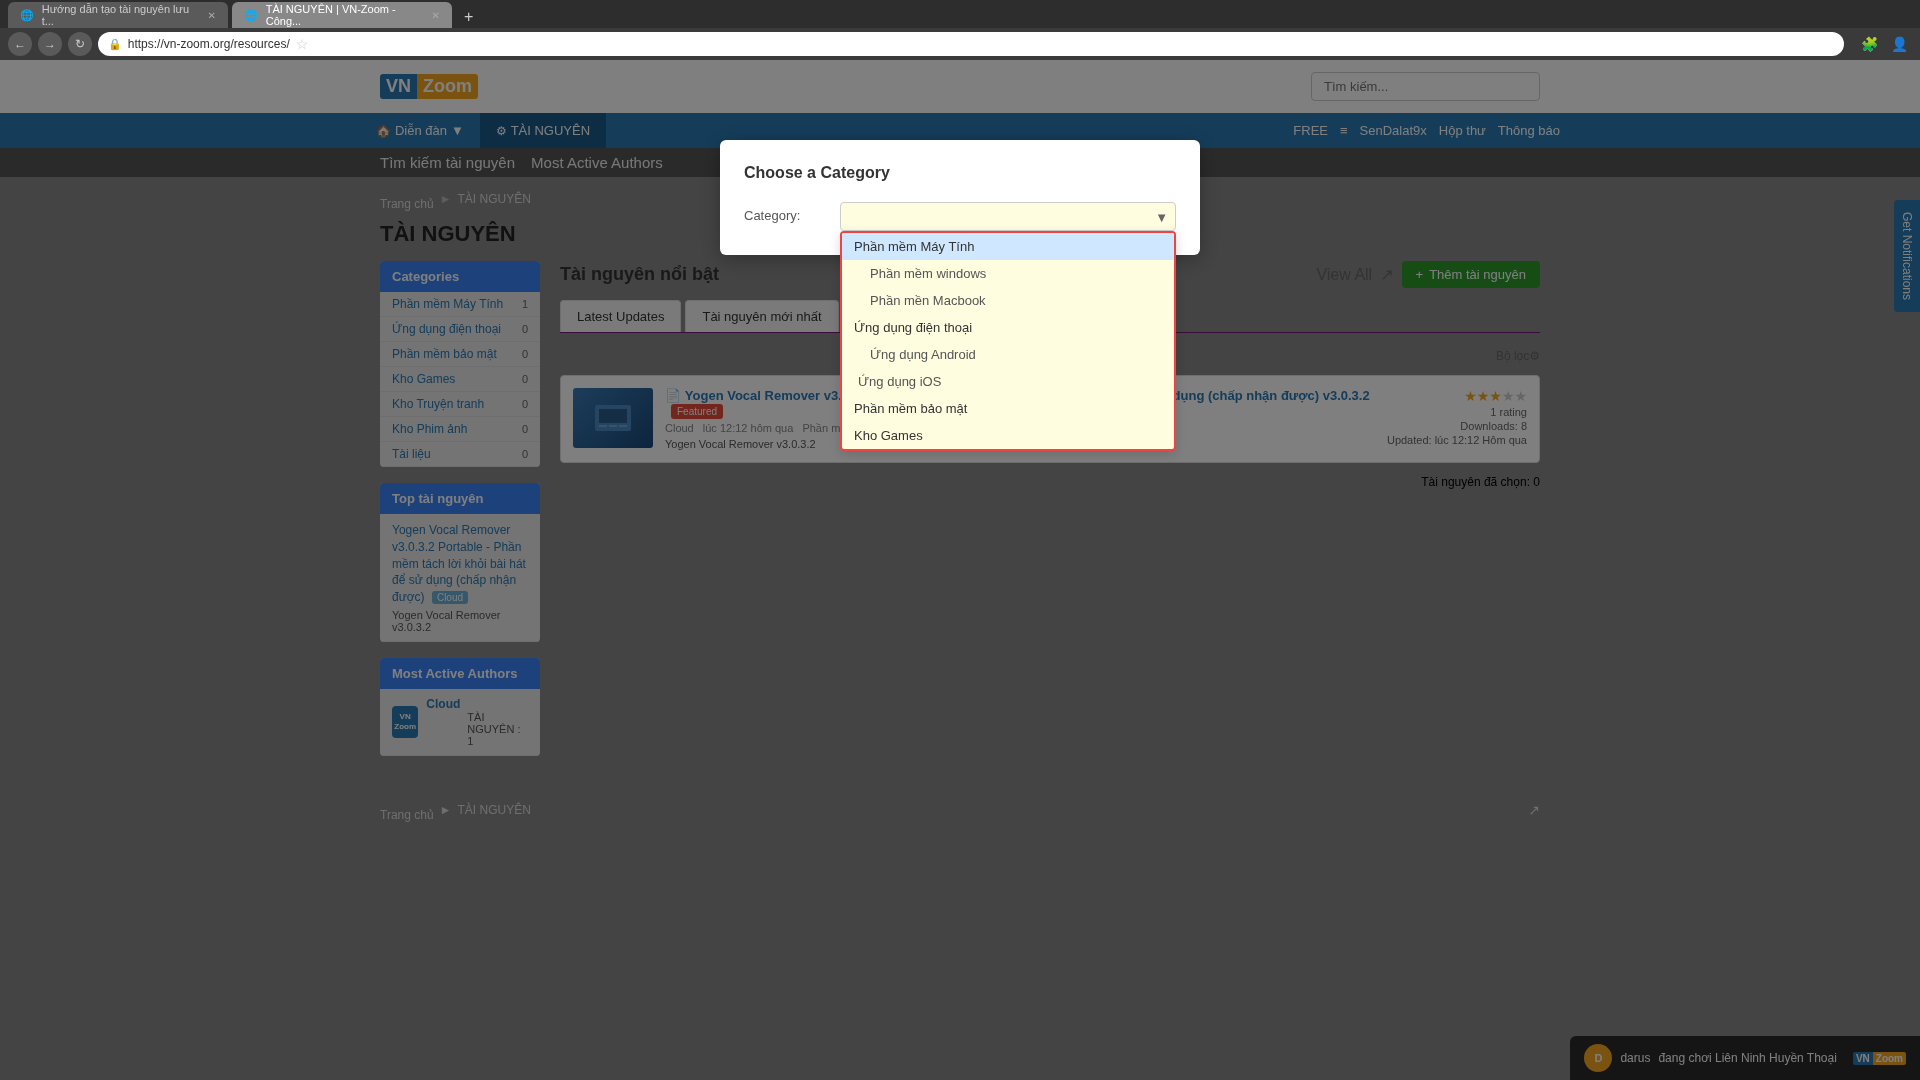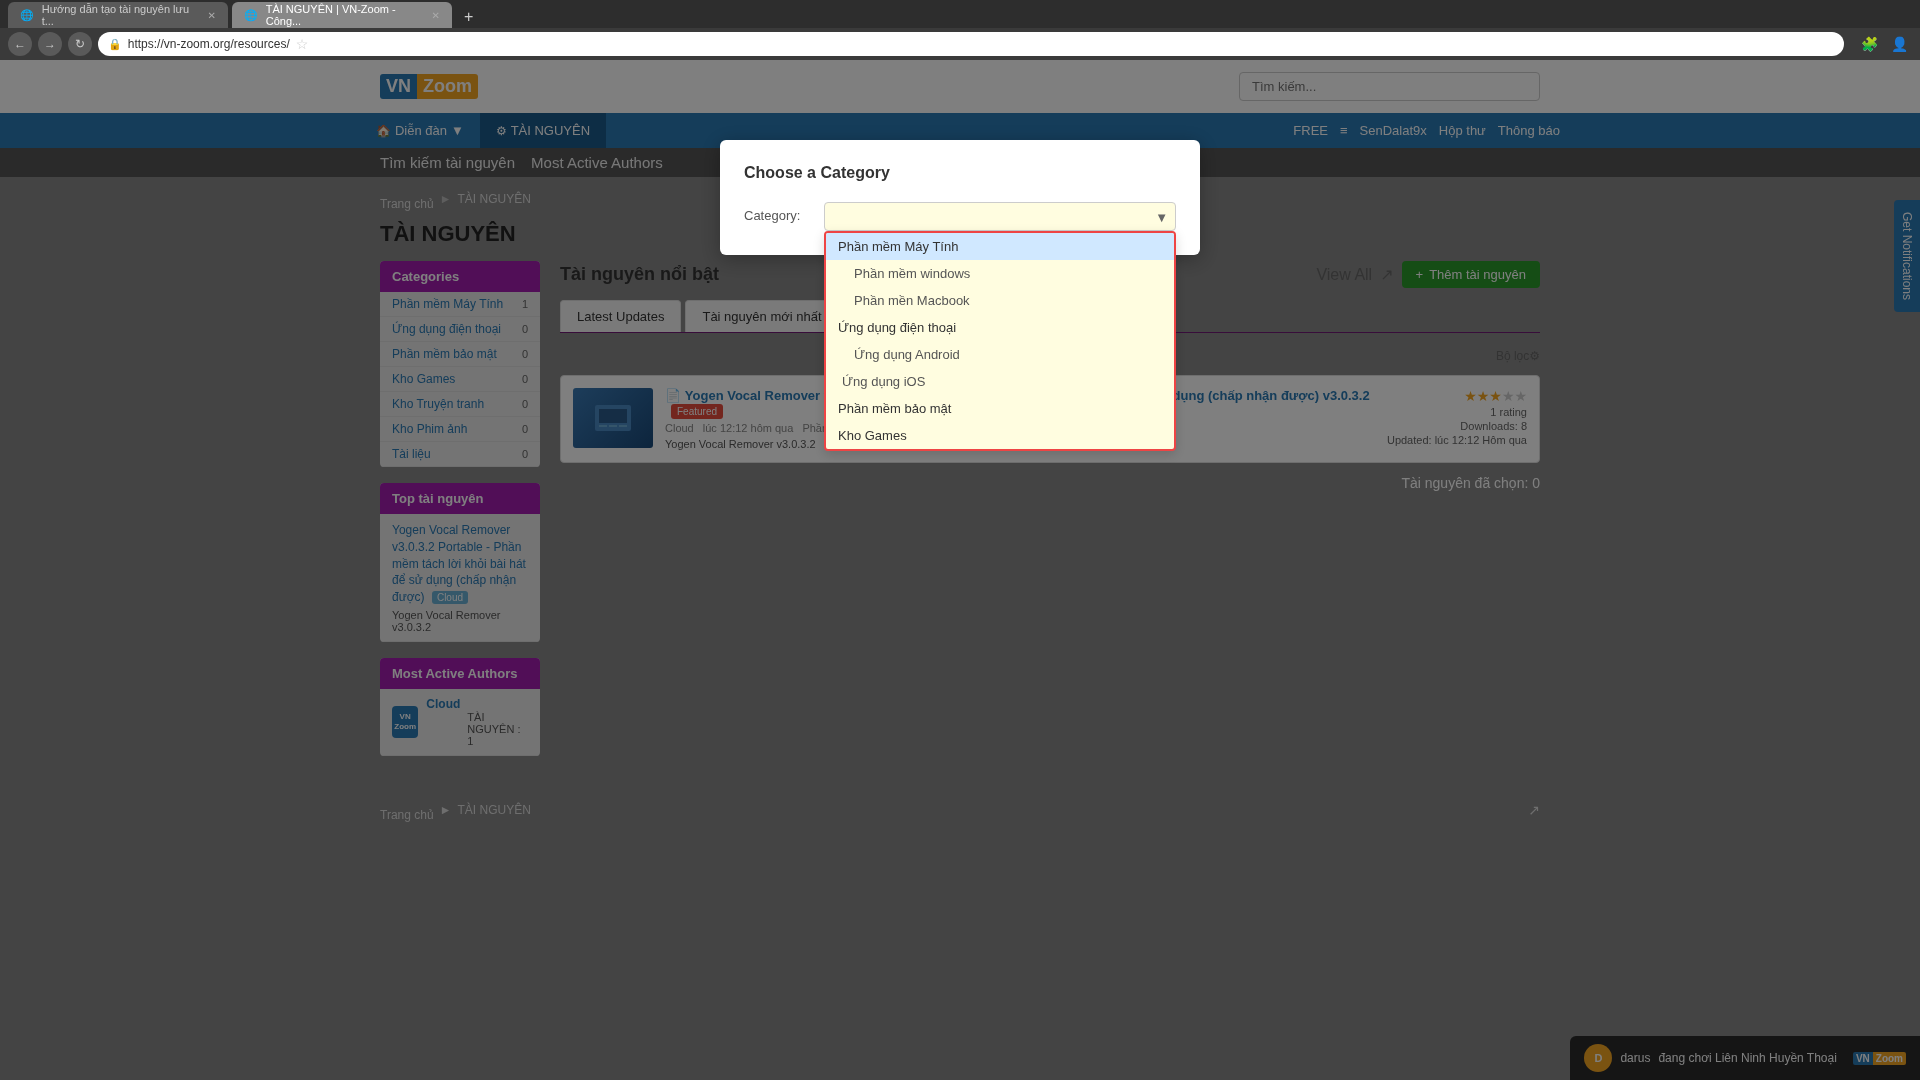--- a/index.html
+++ b/index.html
@@ -23,21 +23,21 @@
     
     .page { background: #888; min-height: calc(1080px - 60px); }
 
     
     .site-header { background: #fff; padding: 12px 0; }
     .site-header-inner { max-width: 1200px; margin: 0 auto; display: flex; align-items: center; justify-content: space-between; padding: 0 20px; }
     .logo { display: flex; align-items: center; }
     .logo-vn { background: #2a7ab5; color: #fff; font-weight: bold; font-size: 18px; padding: 2px 6px; border-radius: 3px 0 0 3px; }
     .logo-zoom { background: #f5a623; color: #fff; font-weight: bold; font-size: 18px; padding: 2px 6px; border-radius: 0 3px 3px 0; }
     .search-bar { display: flex; align-items: center; gap: 8px; }
-    .search-input { border: 1px solid #ccc; border-radius: 4px; padding: 6px 12px; width: 301px; font-size: 13px; color: #999; }
+    .search-input { border: 1px solid #ccc; border-radius: 4px; padding: 6px 12px; width: 229px; font-size: 13px; color: #999; }
 
     
     .site-nav { background: #2a7ab5; }
     .site-nav-inner { max-width: 1200px; margin: 0 auto; display: flex; align-items: center; justify-content: space-between; }
     .nav-left { display: flex; }
     .nav-item { color: #fff; padding: 10px 16px; font-size: 13px; cursor: pointer; display: flex; align-items: center; gap: 4px; text-decoration: none; }
     .nav-item.active { background: #1a5a8a; }
     .nav-item-icon { font-size: 12px; }
     .nav-right { display: flex; align-items: center; gap: 12px; }
     .nav-right-item { color: #fff; font-size: 13px; cursor: pointer; }
@@ -55,21 +55,21 @@
     
     .page-title-bar { background: #888; max-width: 1200px; margin: 0 auto; padding: 0 20px 14px; }
     .page-title { font-size: 22px; font-weight: bold; color: #222; background: #888; display: inline; }
 
     
     .content-wrapper { max-width: 1200px; margin: 0 auto; padding: 0 20px; display: flex; gap: 20px; }
 
     
     .sidebar { width: 160px; flex-shrink: 0; }
     .sidebar-section { background: #e8e8e8; border-radius: 4px; margin-bottom: 16px; overflow: hidden; }
-    .sidebar-title { background: #a21caf; color: #fff; padding: 8px 12px; font-size: 13px; font-weight: bold; }
+    .sidebar-title { background: #3b82f6; color: #fff; padding: 8px 12px; font-size: 13px; font-weight: bold; }
     .sidebar-item { display: flex; justify-content: space-between; align-items: center; padding: 5px 12px; font-size: 12px; border-bottom: 1px solid #ddd; cursor: pointer; }
     .sidebar-item a { color: #2a7ab5; text-decoration: none; font-size: 12px; }
     .sidebar-count { color: #666; font-size: 11px; }
 
     .top-resources-item { padding: 8px 12px; border-bottom: 1px solid #ddd; }
     .top-resources-item a { color: #2a7ab5; text-decoration: none; font-size: 12px; line-height: 1.4; }
     .top-resources-tag { display: inline-block; background: #6ab0d4; color: #fff; font-size: 10px; padding: 1px 5px; border-radius: 3px; margin-left: 4px; }
 
     .author-item { display: flex; align-items: center; gap: 8px; padding: 8px 12px; border-bottom: 1px solid #ddd; }
     .author-avatar { width: 32px; height: 32px; background: #2a7ab5; border-radius: 4px; display: flex; align-items: center; justify-content: center; font-size: 10px; font-weight: bold; color: #fff; }
@@ -98,27 +98,27 @@
     .resource-thumb-placeholder { background: linear-gradient(135deg, #667eea 0%, #764ba2 100%); width: 100%; height: 100%; display: flex; align-items: center; justify-content: center; color: #fff; font-size: 10px; }
     .resource-info { flex: 1; }
     .resource-title a { color: #2a7ab5; font-size: 13px; font-weight: bold; text-decoration: none; }
     .resource-meta { font-size: 11px; color: #888; margin-top: 4px; }
     .resource-meta span { margin-right: 6px; }
     .resource-subtitle { font-size: 11px; color: #555; margin-top: 4px; }
     .featured-badge { background: #e74c3c; color: #fff; font-size: 10px; padding: 2px 6px; border-radius: 3px; margin-left: 6px; }
     .resource-stats { flex-shrink: 0; text-align: right; font-size: 11px; color: #666; min-width: 120px; }
     .stars { color: #f5a623; font-size: 14px; }
     .resource-stats-row { margin-bottom: 2px; }
-    .selected-count { font-size: 14px; color: #ffffff; text-align: right; margin-top: 8px; }
+    .selected-count { font-size: 12px; color: #000000; text-align: right; margin-top: 8px; }
 
     
     .modal-overlay { position: fixed; top: 60px; left: 0; right: 0; bottom: 0; background: rgba(0,0,0,0.5); z-index: 1000; display: flex; align-items: flex-start; justify-content: center; padding-top: 80px; }
     .modal { background: #fff; border-radius: 6px; width: 480px; padding: 24px; box-shadow: 0 4px 20px rgba(0,0,0,0.3); }
     .modal-title { font-size: 16px; font-weight: bold; color: #333; margin-bottom: 20px; }
-    .modal-form-row { display: flex; align-items: flex-start; position: relative; }
+    .modal-form-row { display: flex; align-items: flex-start; gap: 16px; position: relative; }
     .modal-label { font-size: 13px; color: #555; width: 80px; padding-top: 6px; }
     .modal-select-wrapper { position: relative; flex: 1; }
     .modal-select { width: 100%; padding: 6px 30px 6px 10px; border: 1px solid #ccc; border-radius: 4px; font-size: 13px; background: #fffde0; appearance: none; cursor: pointer; }
     .modal-select-arrow { position: absolute; right: 8px; top: 50%; transform: translateY(-50%); color: #666; pointer-events: none; }
 
     
     .dropdown-list { position: absolute; top: 100%; left: 0; right: 0; background: #fffde0; border: 2px solid #e44; border-radius: 4px; z-index: 100; box-shadow: 0 4px 12px rgba(0,0,0,0.15); max-height: 220px; overflow-y: auto; }
     .dropdown-item { padding: 6px 12px; font-size: 13px; color: #333; cursor: pointer; }
     .dropdown-item.highlighted { background: #d0e8ff; }
     .dropdown-item.indent { padding-left: 24px; color: #555; }

